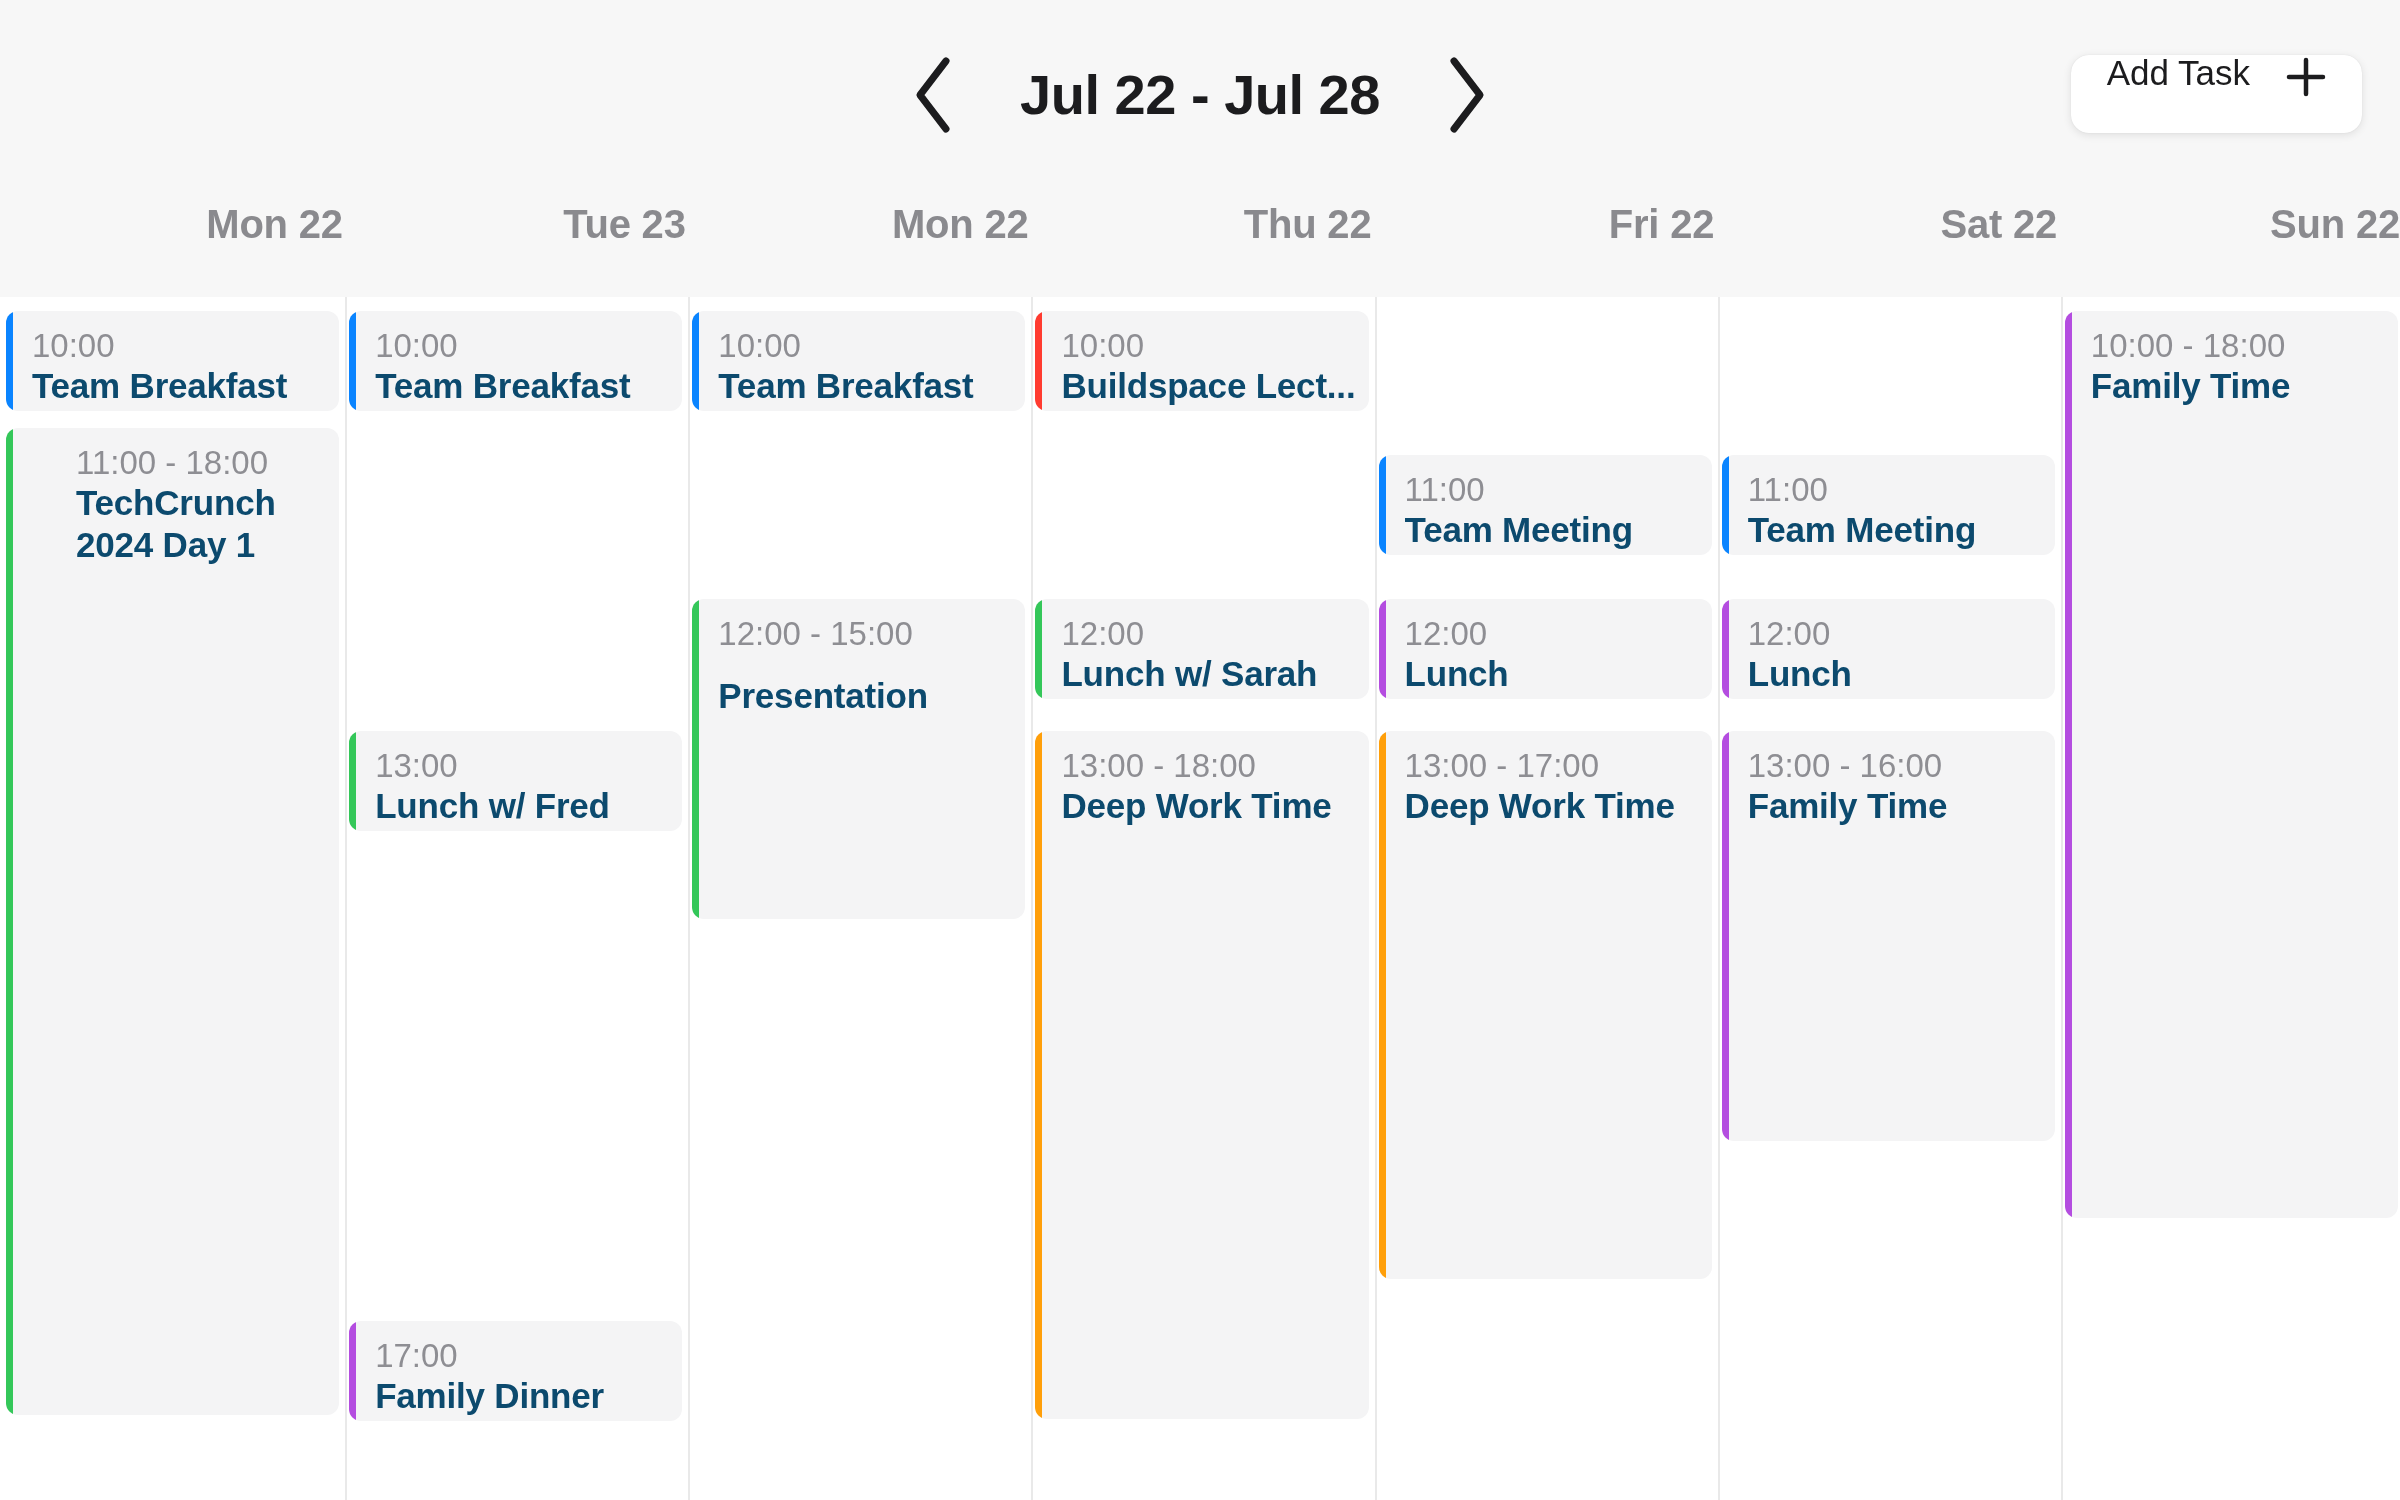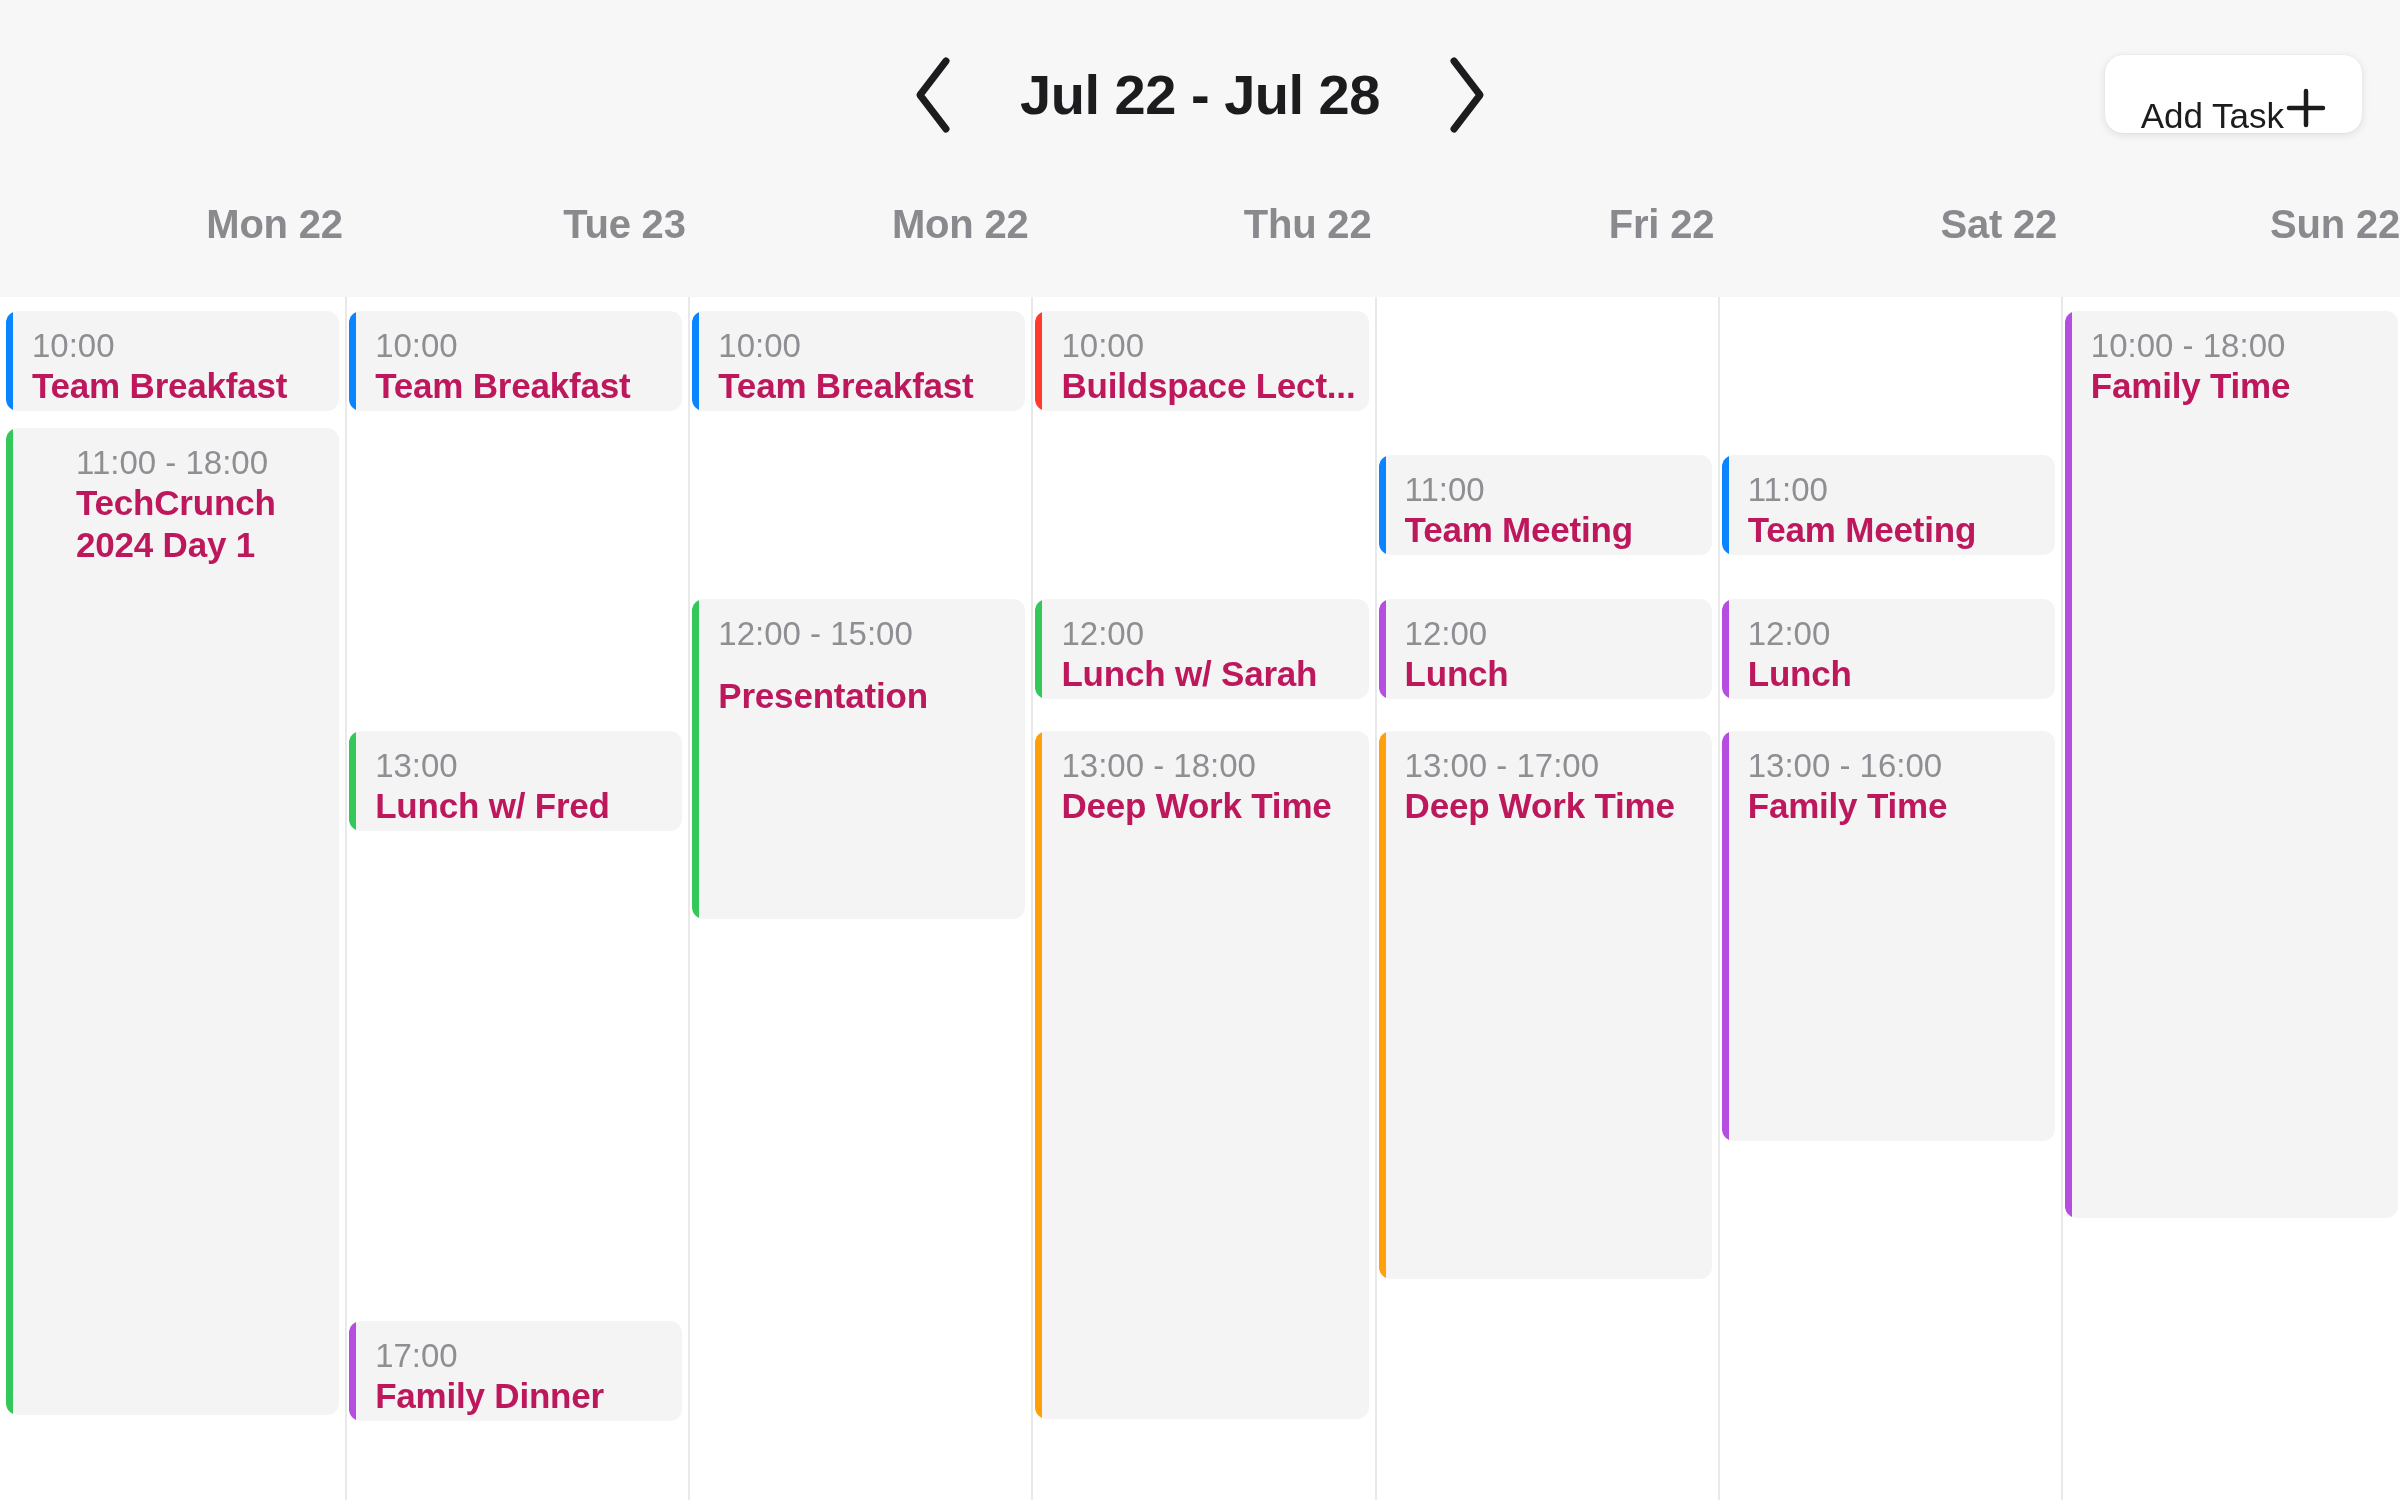--- a/index.html
+++ b/index.html
@@ -62,21 +62,22 @@
     line-height: 1;
   }
 
   .add-task-btn {
     position: absolute;
     right: 38px;
     top: 55px;
     height: 78px;
     padding: 0 34px 0 36px;
     display: flex;
-    align-items: flex-end;
+    align-items: flex-start;
+    gap: 34px;
     background: #ffffff;
     border: none;
     border-radius: 18px;
     box-shadow: 0 2px 8px rgba(0,0,0,0.10), 0 0 1px rgba(0,0,0,0.12);
     cursor: pointer;
   }
   .add-task-label {
     font-size: 35px;
     font-weight: 400;
     color: #1c1c1e;
@@ -151,21 +152,21 @@
   .event-time {
     font-size: 33px;
     font-weight: 400;
     color: #8e8e93;
     line-height: 1.16;
     white-space: nowrap;
   }
   .event-title {
     font-size: 35px;
     font-weight: 700;
-    color: #be185d;
+    color: #0c4a6e;
     line-height: 1.18;
     letter-spacing: -0.2px;
     white-space: nowrap;
     overflow: hidden;
   }
   .event.spaced .event-title { margin-top: 22px; }
 </style>
 </head>
 <body>
 

